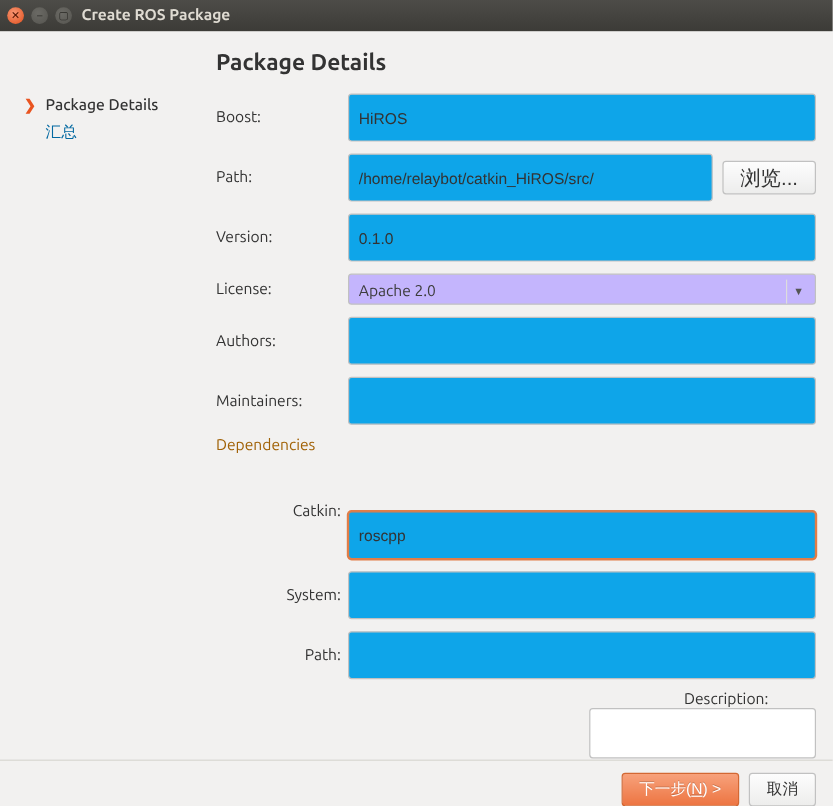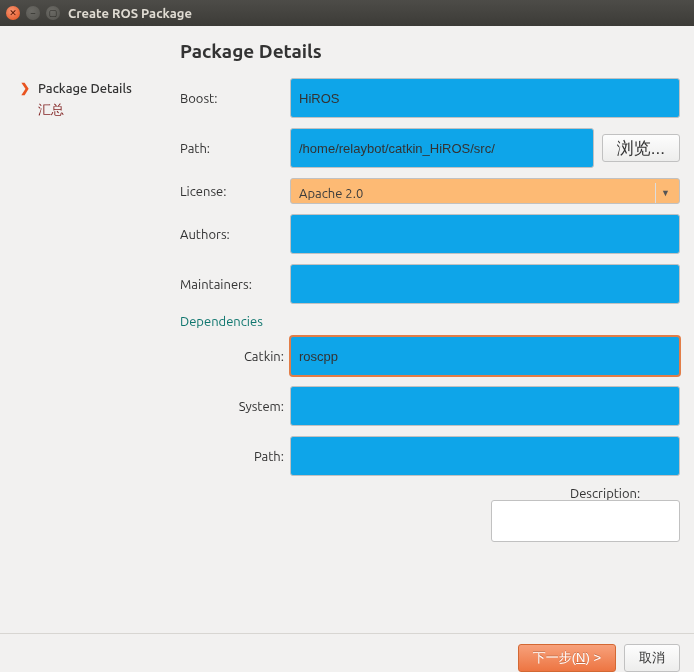--- a/index.html
+++ b/index.html
@@ -23,54 +23,54 @@
 .window-controls { display: flex; gap: 6px; align-items: center; }
 .wc { width: 14px; height: 14px; border-radius: 50%; display: flex; align-items: center; justify-content: center; font-size: 9px; }
 .wc-close { background: radial-gradient(circle at 40% 35%, #f79674, #e24f1b); color: #4e1200; }
 .wc-min, .wc-max { background: radial-gradient(circle at 40% 35%, #6b6a65, #55544f); color: #2a2925; }
 .title-text { color: #dfdbd2; font-weight: bold; font-size: 13px; }
 .content { display: flex; height: 607px; padding: 14px 14px 0 14px; gap: 14px; }
 .sidebar { width: 152px; padding-top: 38px; }
 .sidebar-item { display: flex; align-items: center; gap: 6px; padding: 3px 6px; cursor: pointer; }
 .sidebar-item.active .chev { color: #e95420; }
 .sidebar-item.active .lbl { color: #333; font-weight: 500; }
-.sidebar-item.inactive .lbl { color: #7f1d1d; }
+.sidebar-item.inactive .lbl { color: #0369a1; }
 .chev { font-size: 12px; width: 12px; display: inline-block; font-weight: bold; }
 .main { flex: 1; }
 h1 { font-size: 19px; font-weight: bold; margin-bottom: 16px; color: #333; }
 .row { display: flex; align-items: center; margin-bottom: 10px; }
 .row .label { width: 110px; text-align: left; color: #333; font-size: 13px; }
 .row .label.indent { text-align: right; padding-right: 6px; }
 .row input[type=text] {
   flex: 1;
   height: 40px;
   padding: 2px 8px;
   border: 1px solid #c1c1c1;
   border-radius: 3px;
   background: #0ea5e9;
   font-size: 13px;
   color: #333;
 }
-.row input.focused { border-color: #e27d47; box-shadow: 0 0 0 1px #e27d47; }
+.row input.focused { border-color: #e27d47; box-shadow: 0 0 0 1px #e27d47; margin-top: 40px; }
 .row .select {
   flex: 1; height: 26px; border: 1px solid #c1c1c1; border-radius: 3px;
-  background: #fdba74; display: flex; align-items: center; justify-content: space-between;
+  background: #c4b5fd; display: flex; align-items: center; justify-content: space-between;
   padding: 4px 4px 0 8px; cursor: pointer;
 }
 .select .arrow-btn {
   width: 20px; height: 20px; border-left: 1px solid #ddd;
   display: flex; align-items: center; justify-content: center; font-size: 9px; color: #555;
 }
 .browse-btn {
   margin-left: 8px; height: 28px; padding: 0 14px;
   border: 1px solid #c1c1c1; border-radius: 3px;
   background: linear-gradient(to bottom, #fdfdfd, #ededec);
   cursor: pointer; font-size: 17px; color: #333;
 }
-.deps-label { margin-bottom: 8px; color: #0f766e; }
+.deps-label { margin-bottom: 8px; color: #a16207; }
 textarea.desc {
   flex: 1; height: 188px; border: 1px solid #c1c1c1; border-radius: 3px;
   background: #fff; padding: 6px; font-family: inherit; font-size: 13px; resize: none;
 }
 .footer {
   border-top: 1px solid #d8d6d2;
   padding: 10px 14px; display: flex; justify-content: flex-end; gap: 8px;
 }
 .footer .btn {
   height: 28px; padding: 0 14px;
@@ -117,20 +117,24 @@
       <div class="label">Boost:</div>
       <input type="text" value="HiROS" style="">
     </div>
 
     <div class="row">
       <div class="label">Path:</div>
       <input type="text" value="/home/relaybot/catkin_HiROS/src/" style="">
       <button class="browse-btn">浏览...</button>
     </div>
 
+    <div class="row">
+      <div class="label">Version:</div>
+      <input type="text" value="0.1.0" style="">
+    </div>
 
     <div class="row">
       <div class="label">License:</div>
       <div class="select">
         <span>Apache 2.0</span>
         <span class="arrow-btn">▼</span>
       </div>
     </div>
 
     <div class="row">

